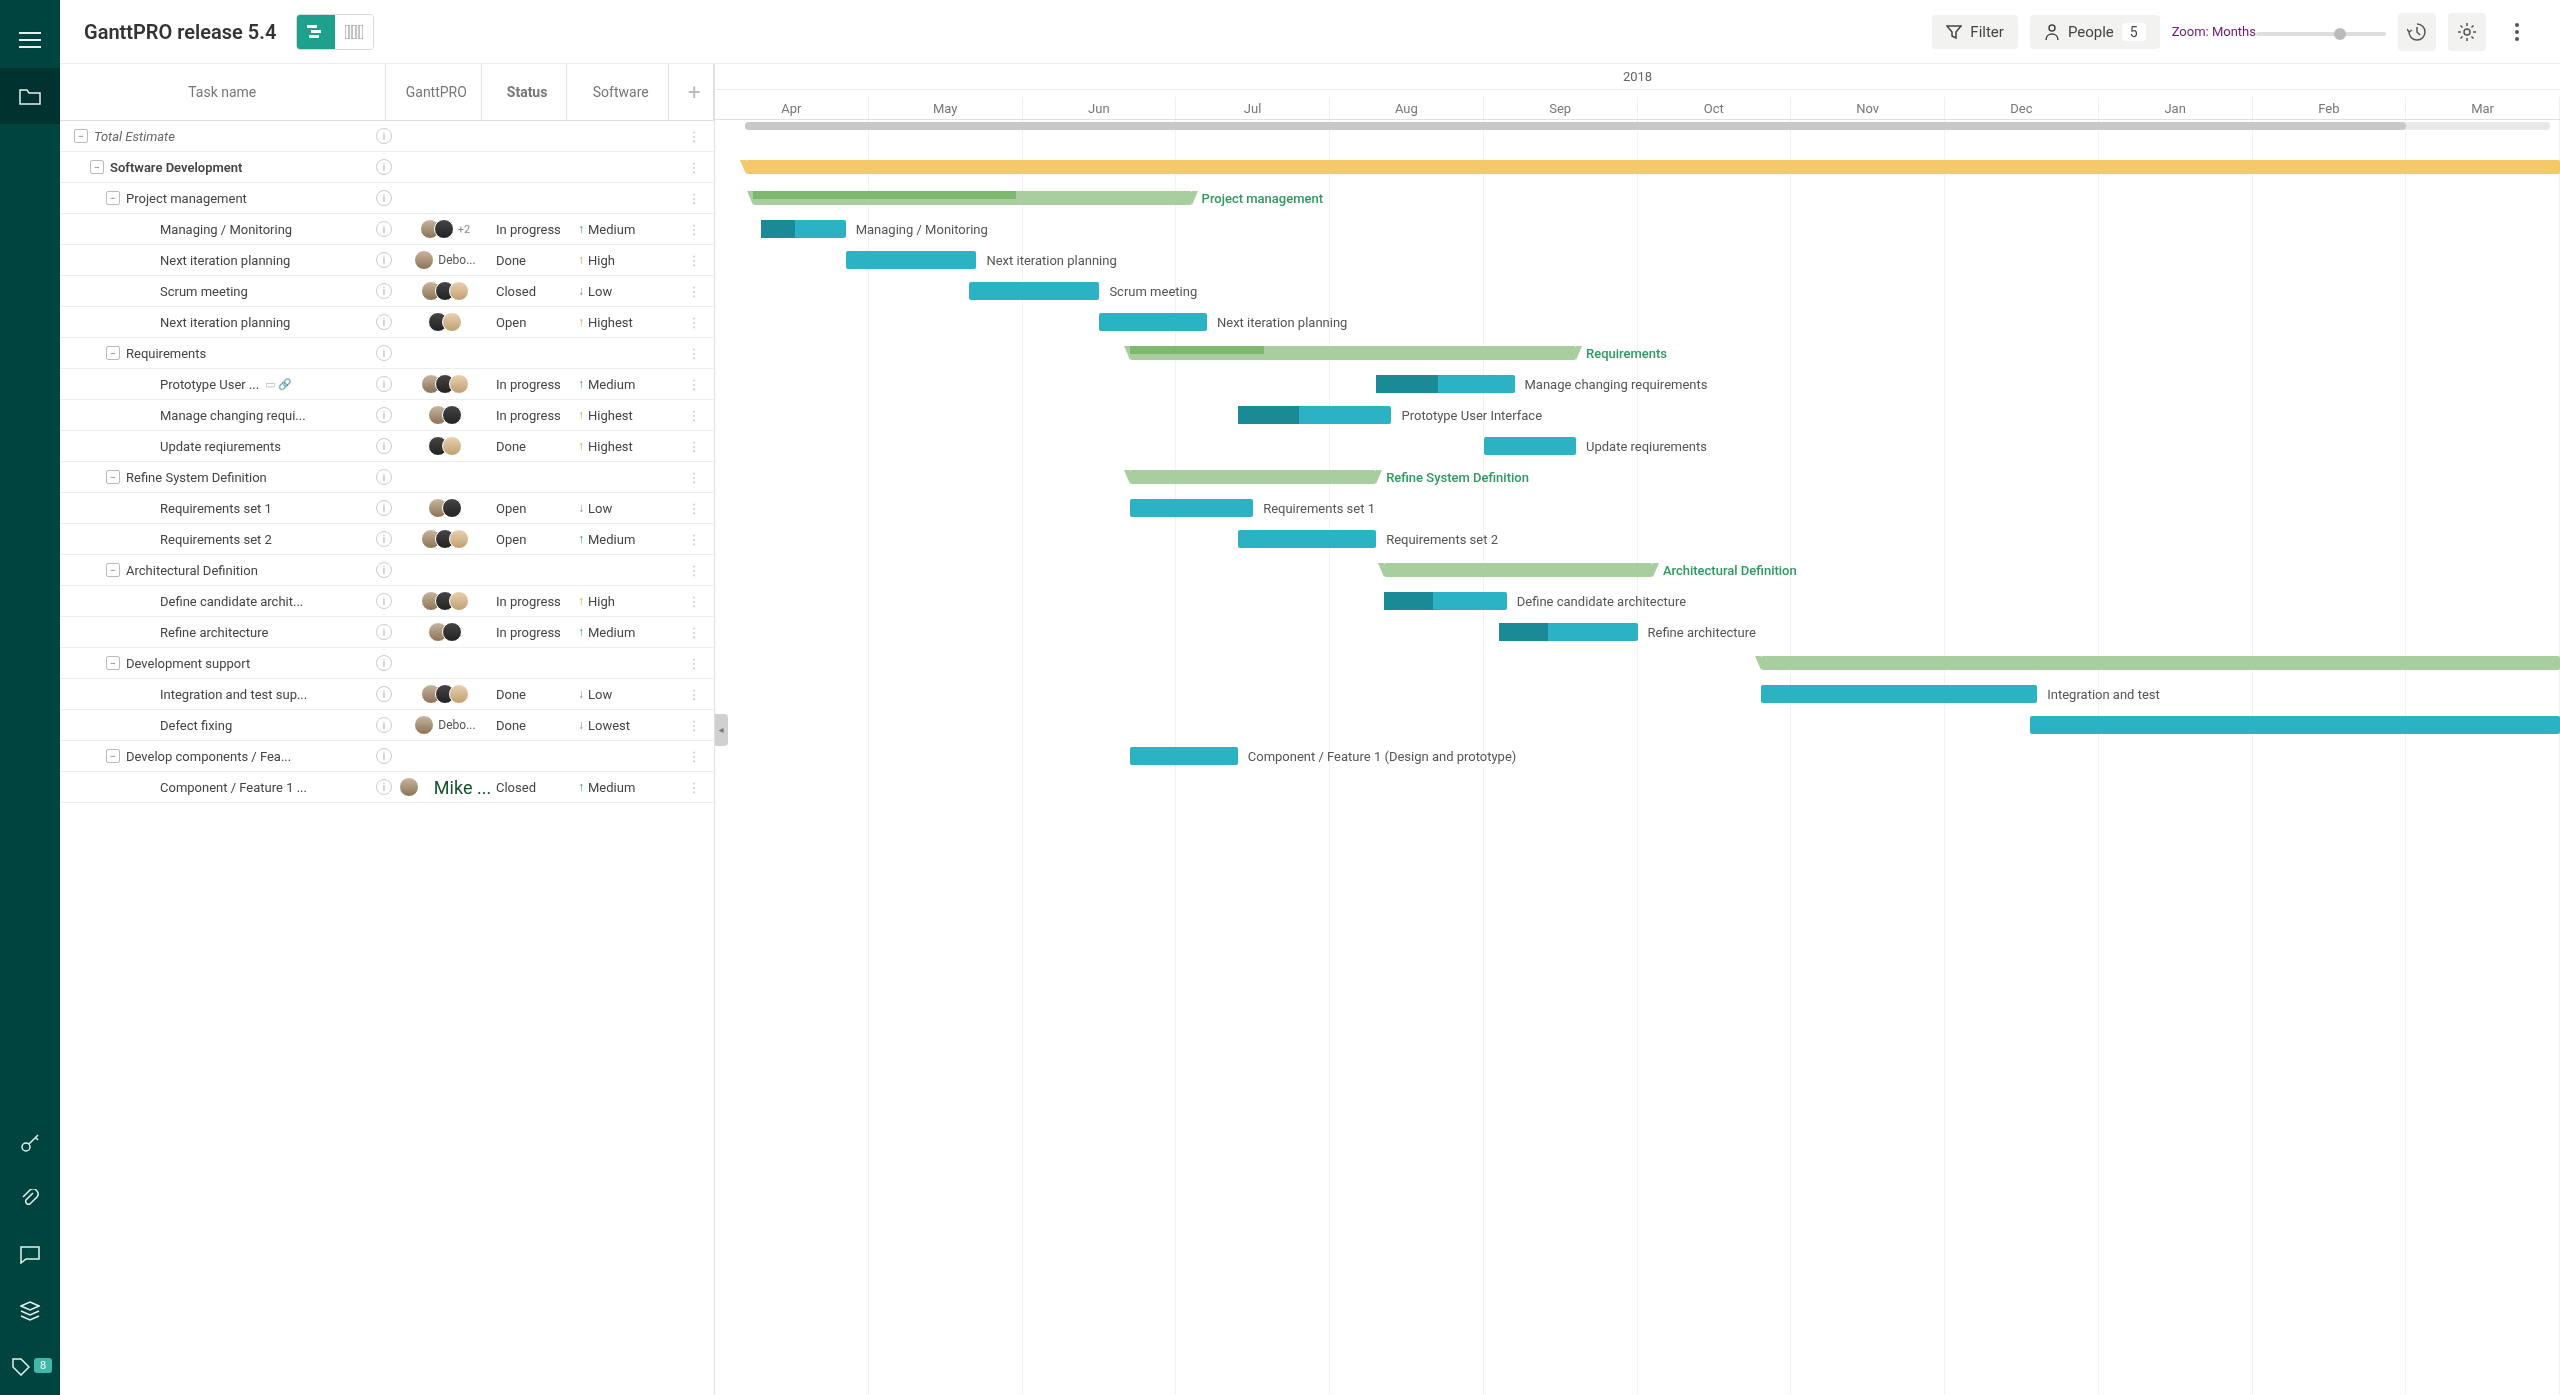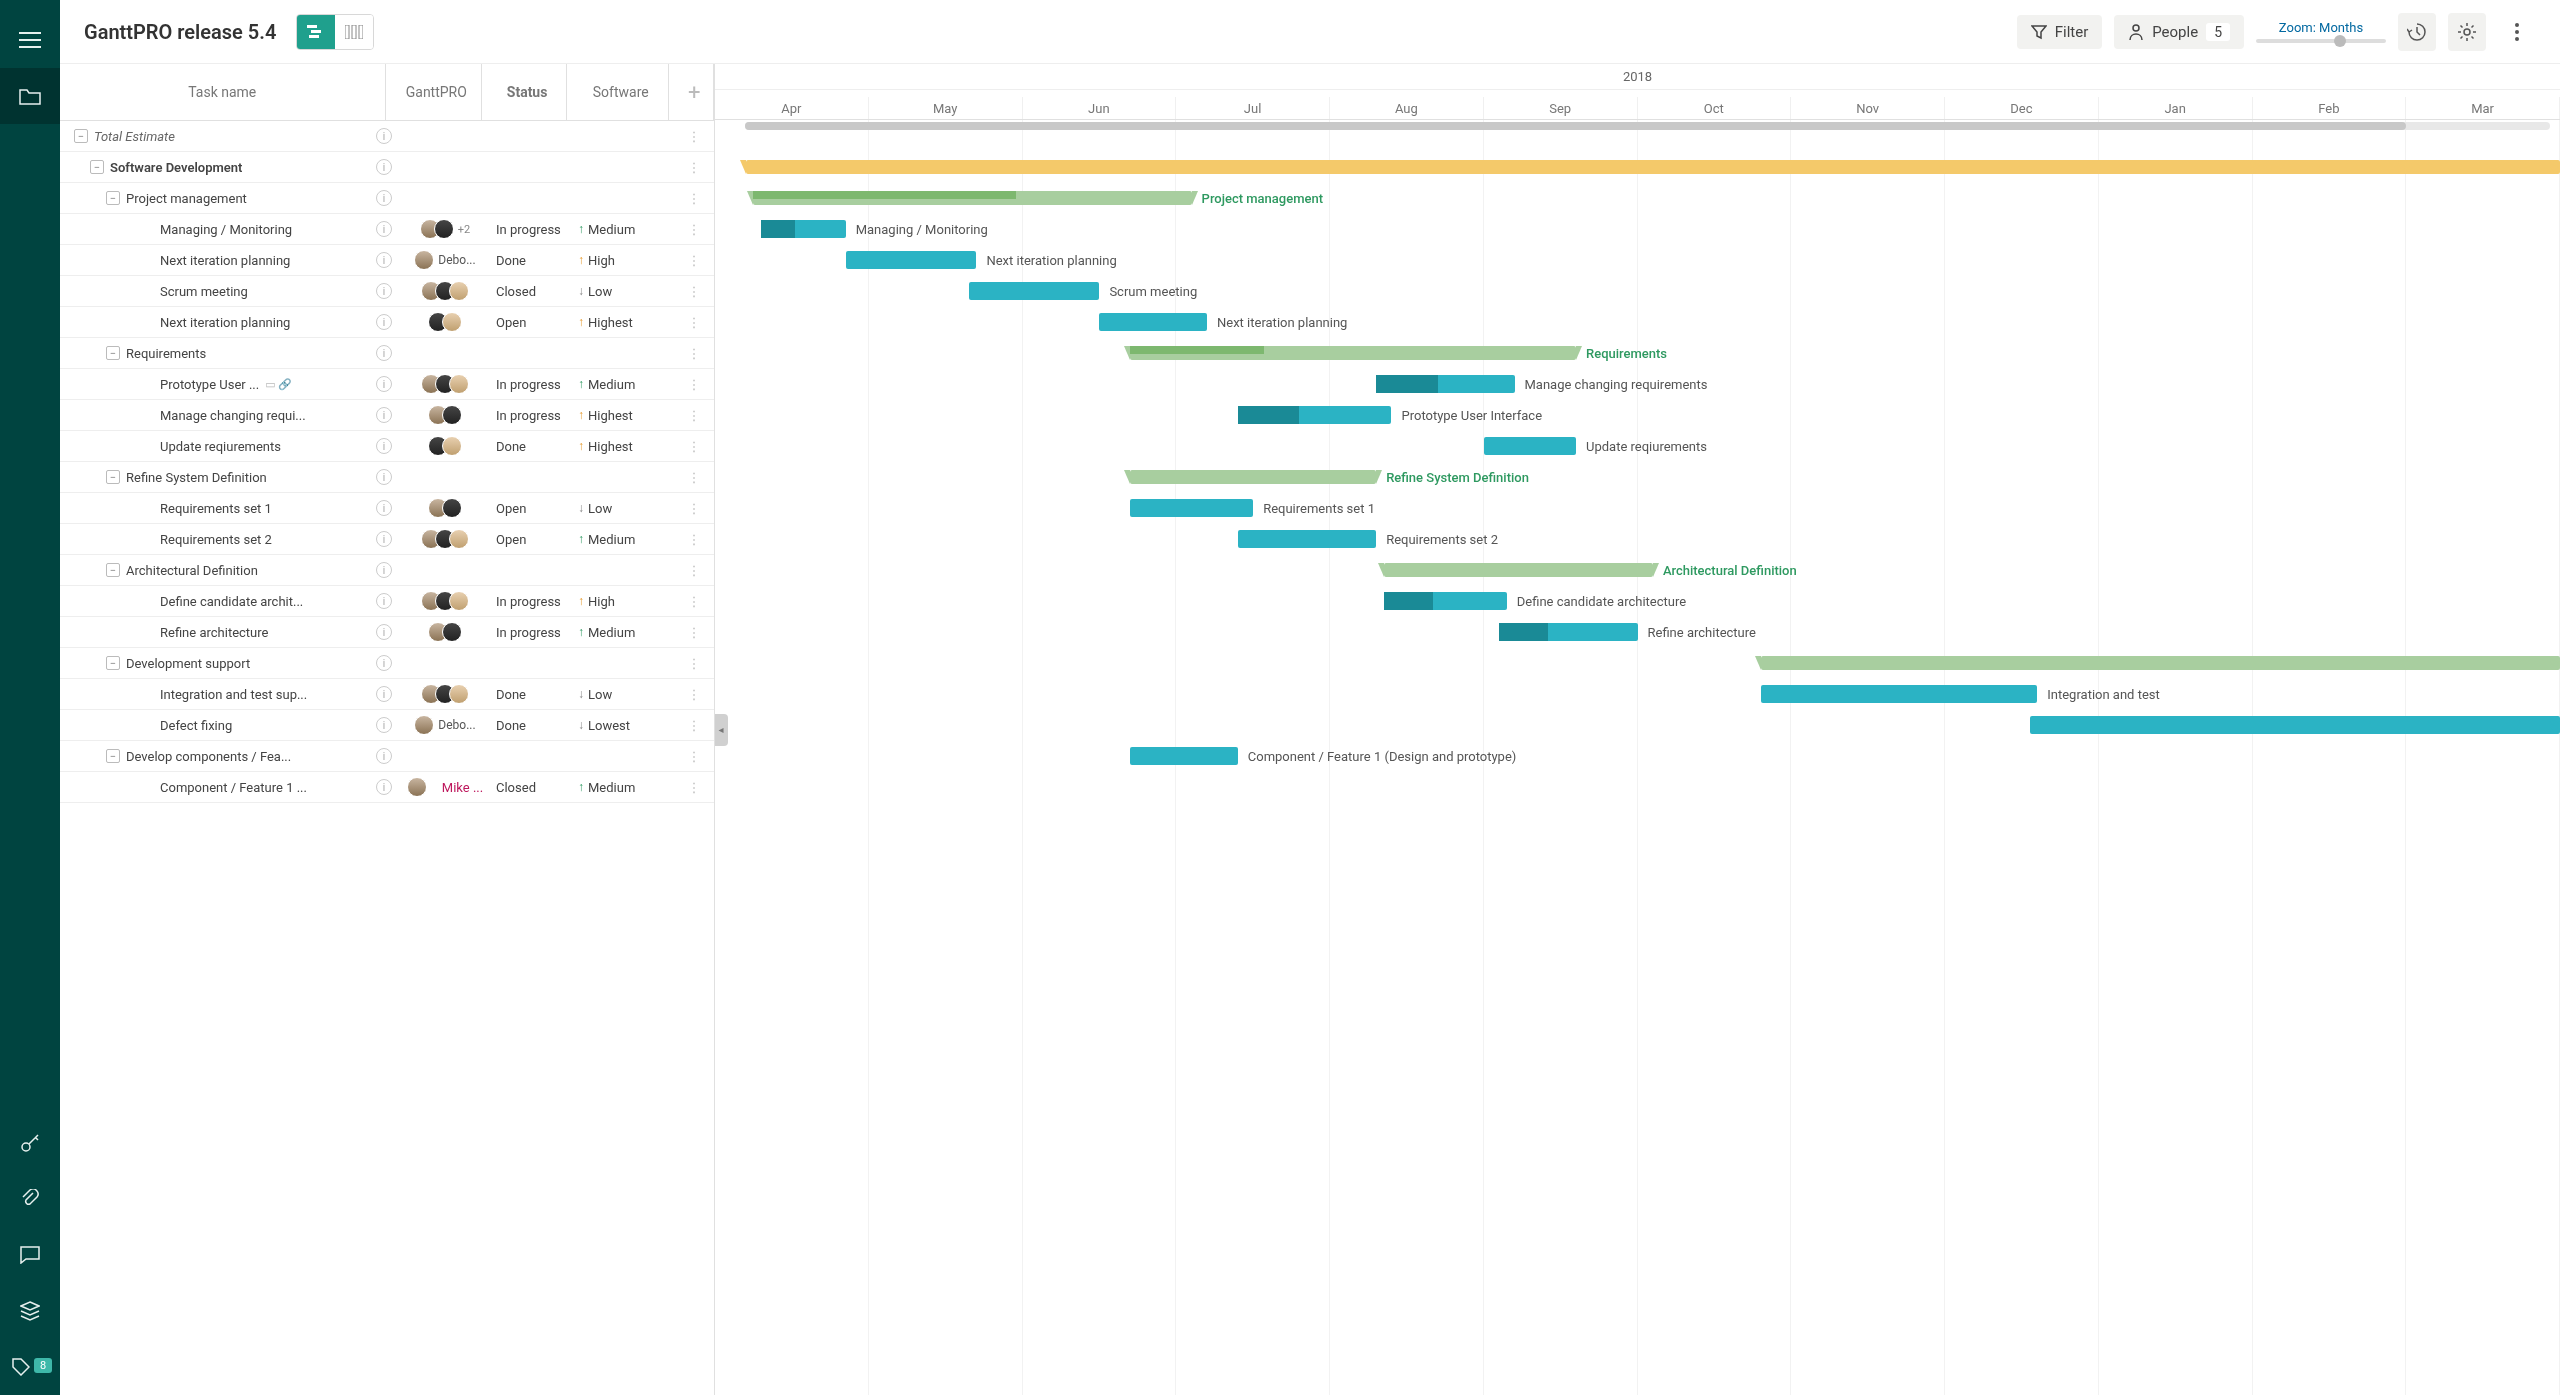--- a/index.html
+++ b/index.html
@@ -13,21 +13,21 @@
 
 .main { flex: 1; display: flex; flex-direction: column; }
 .topbar { height: 64px; display: flex; align-items: center; padding: 0 24px; gap: 12px; border-bottom: 1px solid #eee; }
 .project-title { font-size: 20px; font-weight: 600; color: #333; margin-right: 8px; }
 .view-toggle { display: flex; border: 1px solid #d8d8d8; border-radius: 4px; overflow: hidden; }
 .view-btn { width: 38px; height: 34px; display: flex; align-items: center; justify-content: center; cursor: pointer; background: #fff; }
 .view-btn.active { background: #1fa08d; color: #fff; }
 .topbar-spacer { flex: 1; }
 .top-btn { display: flex; align-items: center; gap: 8px; background: #f2f2f0; border-radius: 4px; padding: 8px 14px; color: #444; font-size: 15px; cursor: pointer; }
 .people-count { background: #fff; border-radius: 3px; padding: 1px 8px; font-size: 14px; }
-.zoom { display: flex; flex-direction: column; align-items: center; color: #0369a1; font-size: 13px; }
+.zoom { display: flex; flex-direction: row; align-items: center; color: #701a75; font-size: 13px; }
 .zoom-slider { width: 130px; height: 4px; background: #ddd; border-radius: 2px; margin-top: 4px; position: relative; }
 .zoom-thumb { position: absolute; top: -4px; left: 60%; width: 12px; height: 12px; border-radius: 50%; background: #bbb; }
 .icon-btn { width: 38px; height: 38px; display: flex; align-items: center; justify-content: center; border-radius: 4px; background: #f2f2f0; cursor: pointer; color: #555; }
 
 .content { flex: 1; display: flex; overflow: hidden; }
 
 
 .grid { width: 655px; display: flex; flex-direction: column; border-right: 1px solid #e0e0e0; }
 .grid-header { display: flex; border-bottom: 1px solid #e0e0e0; gap: 6px; }
 .gcol { display: flex; align-items: center; justify-content: center; color: #777; font-size: 14px; border-right: 1px solid #e0e0e0; height: 56px; }
@@ -515,21 +515,21 @@
   </div>
           <div class="grow">
     <div class="gname indent-3">
       <span style="width:14px;display:inline-block"></span>
       <span class="task-label ">Component / Feature 1 ...</span>
 
       <span class="info-icon">i</span>
     </div>
     <div class="gassigned">
               <span class="avatar a1"></span>
-              <span style="font-size:13px;color:#be185d;margin-left:15px">Mike ...</span>
+              <span style="font-size:18px;color:#14532d;margin-left:15px">Mike ...</span>
             </div>
     <div class="gstatus">Closed</div>
     <div class="gpriority"><span class="prio-arrow prio-up-green">↑</span> Medium</div>
     <div class="gmore">⋮</div>
   </div>
         </div>
     </div>
 
     <div class="gantt">
       <div class="collapse-handle">◂</div>

